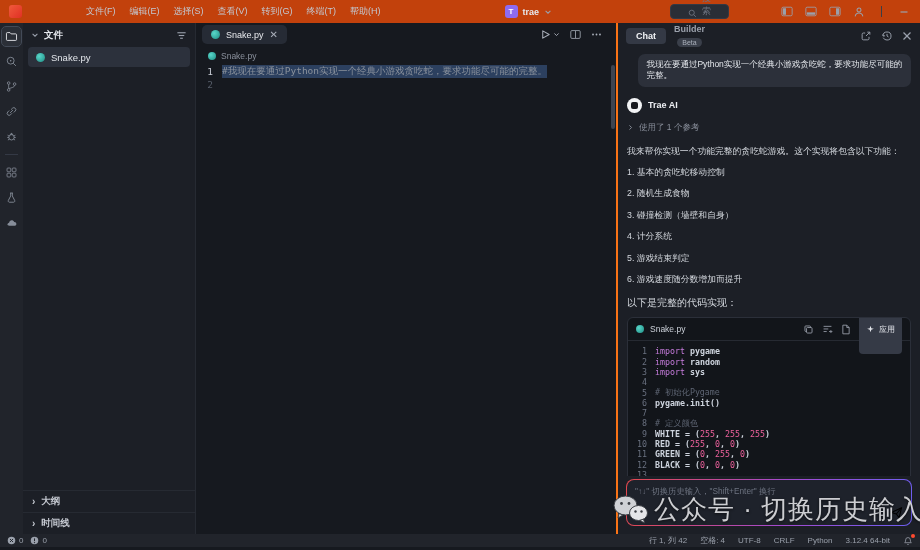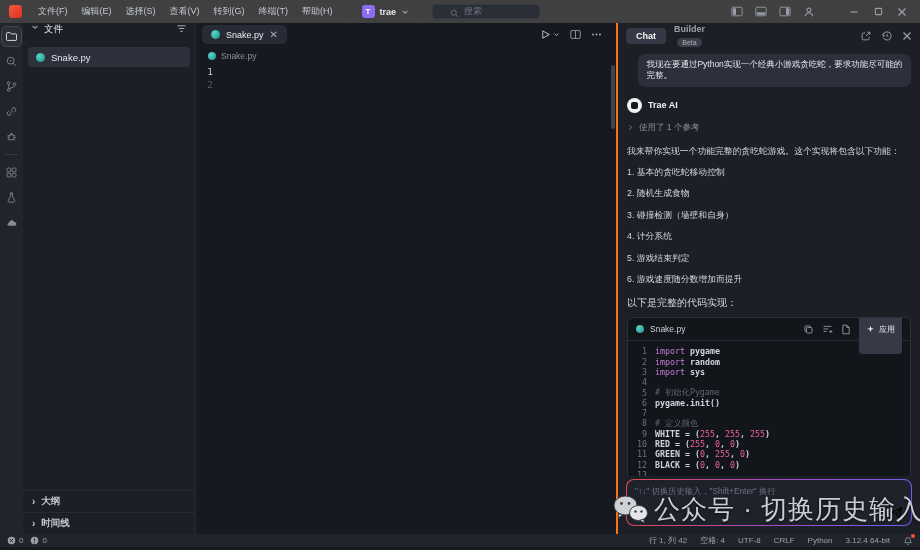--- a/index.html
+++ b/index.html
@@ -1,22 +1,22 @@
 <!DOCTYPE html>
 <html><head>
 <meta charset="utf-8">
 <style>
   * { margin:0; padding:0; box-sizing:border-box; }
   html,body { background:#07080a; }
   body { font-family:"Liberation Sans","DejaVu Sans",sans-serif; }
   .app { position:relative; width:920px; height:550px; background:#16191f; overflow:hidden; }
 
   
-  .titlebar { position:absolute; top:0; left:0; right:0; height:23px; background:#404040;
-    display:flex; align-items:center; color:#c3c8d1; font-size:9px; z-index:5; }
+  .titlebar { position:absolute; top:0; left:0; right:0; height:23px; background:#c2410c;
+    display:flex; align-items:center; color:#c3c8d1; font-size:9px; z-index:5;gap:48px; }
   .logo { width:13px; height:13px; border-radius:3px; background:linear-gradient(135deg,#f05a3c,#e03024);
     margin:0 10px 0 9px; flex:none; }
   .menus { display:flex; align-items:center; gap:2px; }
   .menu-item { padding:2px 6px; border-radius:3px; cursor:default; white-space:nowrap; }
   .tb-sep { width:1px; height:11px; background:#3a3e47; margin:0 8px; }
   .project-pill { display:flex; align-items:center; gap:5px; padding:2px 6px; border-radius:4px; }
   .proj-avatar { width:13px; height:13px; border-radius:3px; background:#8e6bf1; color:#fff;
     font-size:8px; font-weight:bold; display:flex; align-items:center; justify-content:center; }
   .proj-name { color:#e6e9ee; font-weight:bold; }
   .searchbox { display:flex; align-items:flex-end; gap:5px; background:#2a2e36; border:1px solid #343944;
@@ -31,22 +31,22 @@
   
   .activitybar { width:23px; background:#21242b; display:flex; flex-direction:column; align-items:center;
     padding-top:4px; gap:6px; flex:none; }
   .ab-icon { width:19px; height:19px; display:flex; align-items:center; justify-content:center;
     color:#868d99; border-radius:4px; }
   .ab-icon.active { background:#33384290; color:#e8eaee; outline:1px solid #434a57; }
   .ab-divider { width:13px; height:1px; background:#343945; margin:2px 0; }
 
   
   .sidebar { width:173px; background:#1c1f26; flex:none; position:relative; border-right:1px solid #262a32; }
-  .sidebar-header { display:flex; align-items:flex-start; height:24px; padding:0 8px; color:#e4e7ec;
-    font-size:9.5px; font-weight:normal; gap:5px; }
+  .sidebar-header { display:flex; align-items:center; height:24px; padding:0 8px; color:#e4e7ec;
+    font-size:9.5px; font-weight:bold; gap:5px; }
   .sidebar-header .spacer { flex:1; }
   .file-item { display:flex; align-items:center; gap:6px; height:20px; margin:0 5px; padding:0 8px;
     border-radius:4px; color:#e2e5ea; font-size:9.5px; }
   .file-item.selected { background:#2c313c; }
   .py-dot { width:9px; height:9px; border-radius:50%; background:radial-gradient(circle at 35% 35%,#59d6c9,#1e8d84);
     flex:none; }
   .sidebar-bottom { position:absolute; left:0; right:0; bottom:0; }
   .side-section { display:flex; align-items:center; gap:6px; height:22px; padding:0 9px;
     border-top:1px solid #262a32; color:#c6cad2; font-size:9.5px; font-weight:bold; }
   .side-section .chev { color:#8b91
@@ -318,20 +318,21 @@
         </div>
       </div>
       <div class="breadcrumb">
         <span class="py-dot" style="width:8px;height:8px;"></span>
         <span>Snake.py</span>
       </div>
       <div class="code-area">
         <div class="ed-scrollthumb"></div>
       <div class="ed-line active">
             <span class="ed-gutter">1</span>
+            <span class="ed-text sel">#我现在要通过Python实现一个经典小游戏贪吃蛇，要求功能尽可能的完整。</span>
           </div>
           <div class="ed-line">
             <span class="ed-gutter">2</span>
             <span class="ed-text"></span>
           </div>
         </div>
     </div>
 
     <div class="chatpanel">
       <div class="chat-header">

